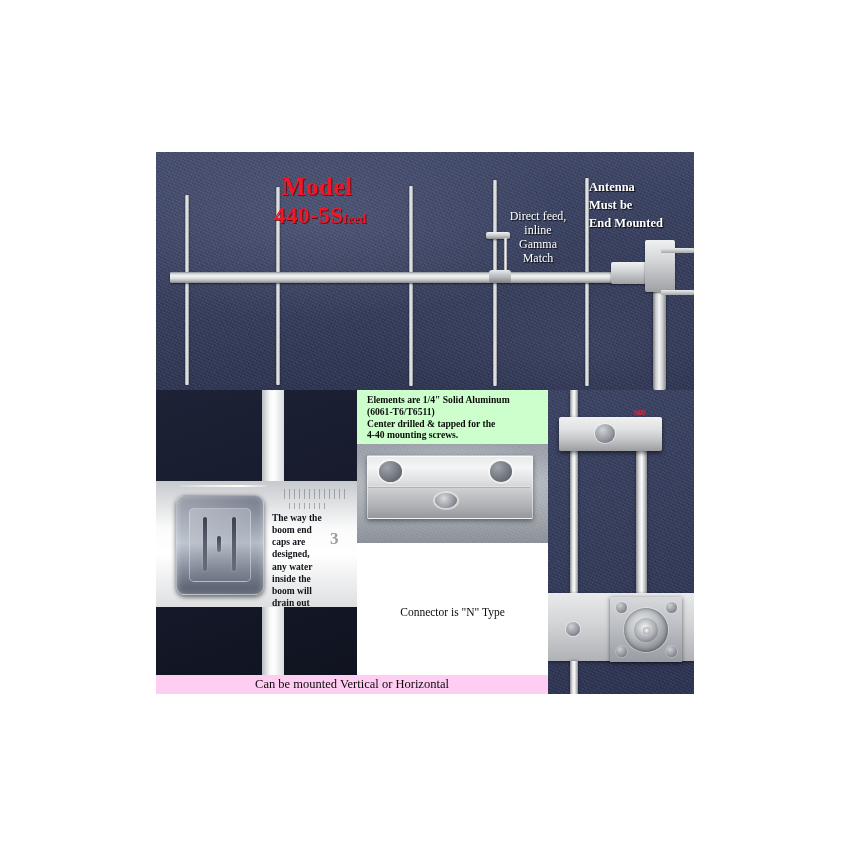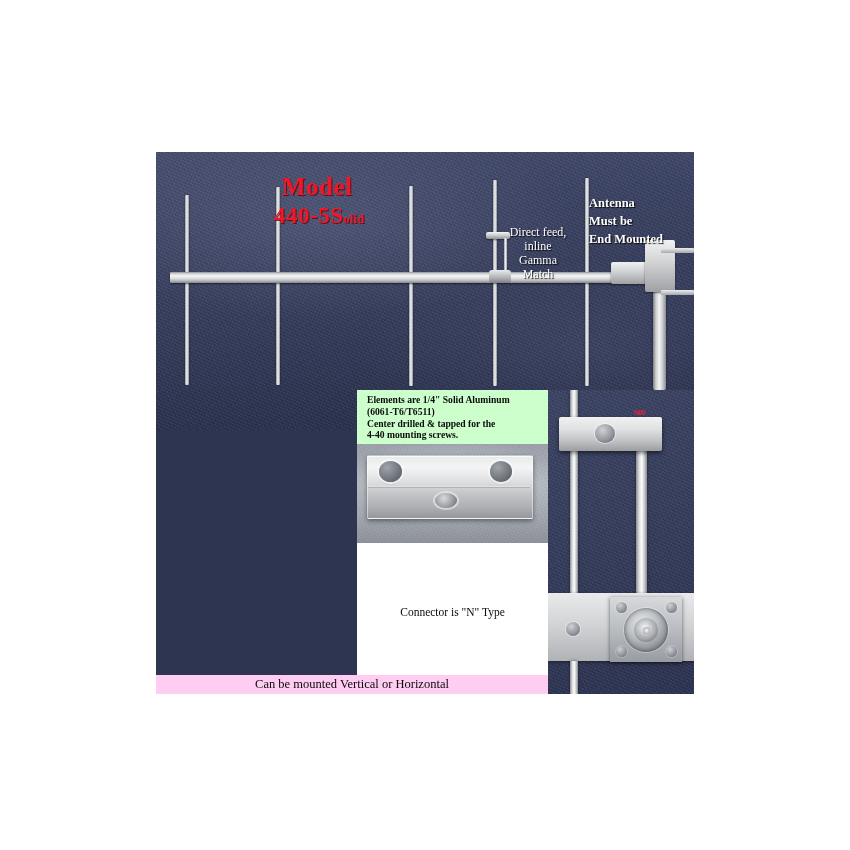--- a/index.html
+++ b/index.html
@@ -134,21 +134,20 @@
 
   .label-white {
     position: absolute;
     color: #ffffff;
     font-family: "Liberation Serif", serif;
     font-size: 12px;
     line-height: 1.18;
     text-align: center;
     text-shadow: 1px 1px 1px rgba(0,0,0,.9);
     white-space: pre-line;
-    margin-top: 16px;
   }
   .label-white.bold {
     font-weight: bold;
     font-size: 12.5px;
     text-align: left;
     line-height: 1.45;
   }
 
   
   #bottom-band {
@@ -433,33 +432,58 @@
       <div class="mast" style="left:497px; top:93px; height:145px;"></div>
       <div class="clamp" style="left:455px; top:110px; width:55px; height:22px;"></div>
       <div class="clamp" style="left:489px; top:88px; width:30px; height:52px;"></div>
       <div class="ubolt" style="left:505px; top:96px; width:33px;"></div>
       <div class="ubolt" style="left:505px; top:138px; width:33px;"></div>
 
       <div class="title-red" style="left:126px; top:22px; font-size:25px;">
         <span>Model</span>
       </div>
       <div class="title-red" style="left:118px; top:52px; font-size:23px;">
-        <span>440-5S</span><span class="sub">olid</span>
+        <span>440-5S</span><span class="sub">feed</span>
       </div>
       <div class="label-white" style="left:338px; top:57px; width:88px;">Direct feed,
 inline
 Gamma
 Match</div>
       <div class="label-white bold" style="left:433px; top:26px; width:110px;">Antenna
 Must be
 End  Mounted</div>
     </div>
 
     <div id="bottom-band">
 
+      <div id="cell-left">
+        <div class="cross-white-v" style="left:106px; top:0; width:22px; height:285px;"></div>
+        <div class="cross-white-h" style="left:0; top:91px; width:201px; height:126px;"></div>
+
+        <div class="thin-edge" style="left:24px; top:95px; width:86px;"></div>
+
+        <div class="endcap" style="left:20px; top:105px; width:86px; height:98px;"></div>
+        <div class="endcap-inner" style="left:33px; top:118px; width:60px; height:72px;"></div>
+        <div class="slot" style="left:47px; top:127px; height:54px;"></div>
+        <div class="slot" style="left:76px; top:127px; height:54px;"></div>
+        <div class="slot" style="left:61px; top:146px; height:16px;"></div>
+
+        <div class="scale-ticks" style="left:128px; top:99px; width:62px; height:10px;"></div>
+        <div class="scale-ticks" style="left:133px; top:113px; width:36px; height:6px;"></div>
+
+        <div class="drip-text" style="left:116px; top:122px; width:78px;">The way the
+boom end
+caps are
+designed,
+any water
+inside the
+boom will
+drain out</div>
+        <div class="hose-clamp" style="left:174px; top:139px;">3</div>
+      </div>
 
       <div id="cell-center">
 
         <div class="note-green">Elements are 1/4" Solid Aluminum
 (6061-T6/T6511)
 Center drilled &amp; tapped for the
 4-40 mounting screws.</div>
 
         <div class="photo-bar">
           <div class="grain" style="opacity:.22;"></div>

